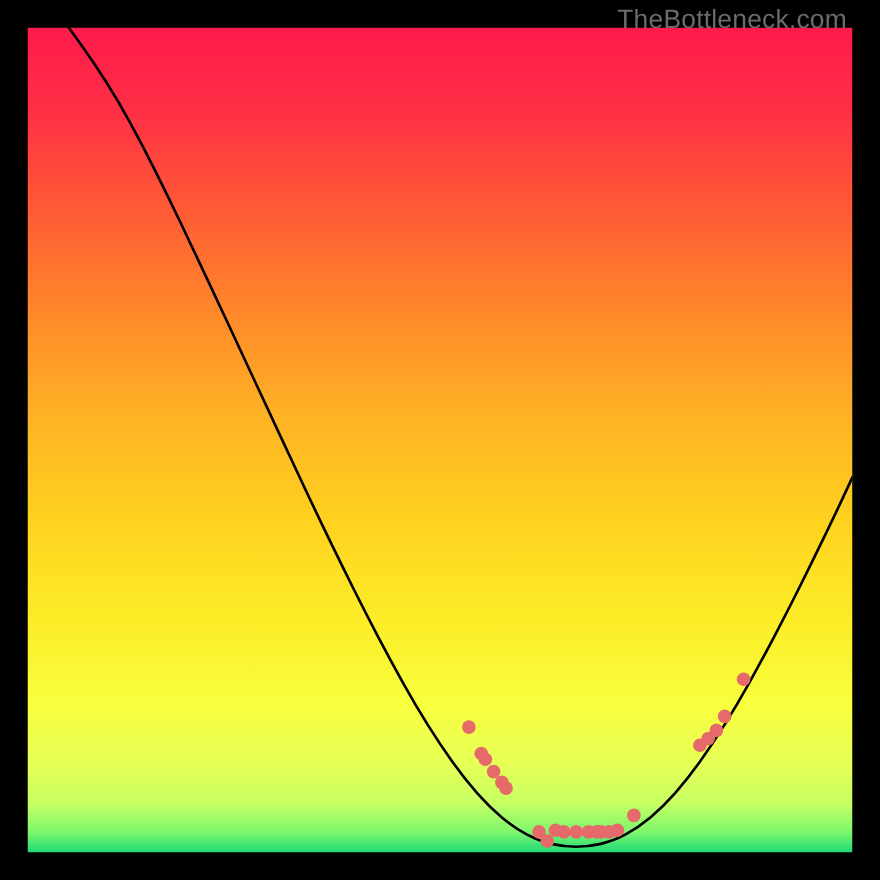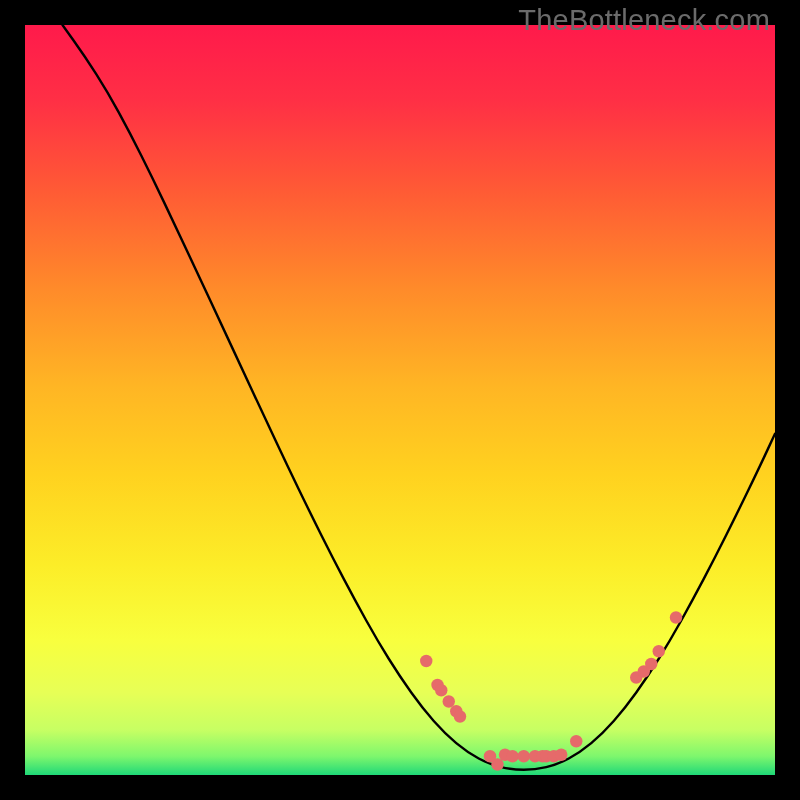--- a/index.html
+++ b/index.html
@@ -24,21 +24,21 @@
     top: 0;
     width: 750px;
     height: 750px;
   }
   .watermark {
     position: absolute;
     top: 4px;
     right: 30px;
     color: #6b6b6b;
     font-family: Arial, Helvetica, sans-serif;
-    font-size: 29px;
+    font-size: 24px;
     letter-spacing: 0.2px;
     font-weight: 400;
   }
 </style>
 </head>
 <body>
 
 <div class="frame">
   <svg class="plot-area" viewBox="0 0 750 750" preserveAspectRatio="none">
     <defs>

